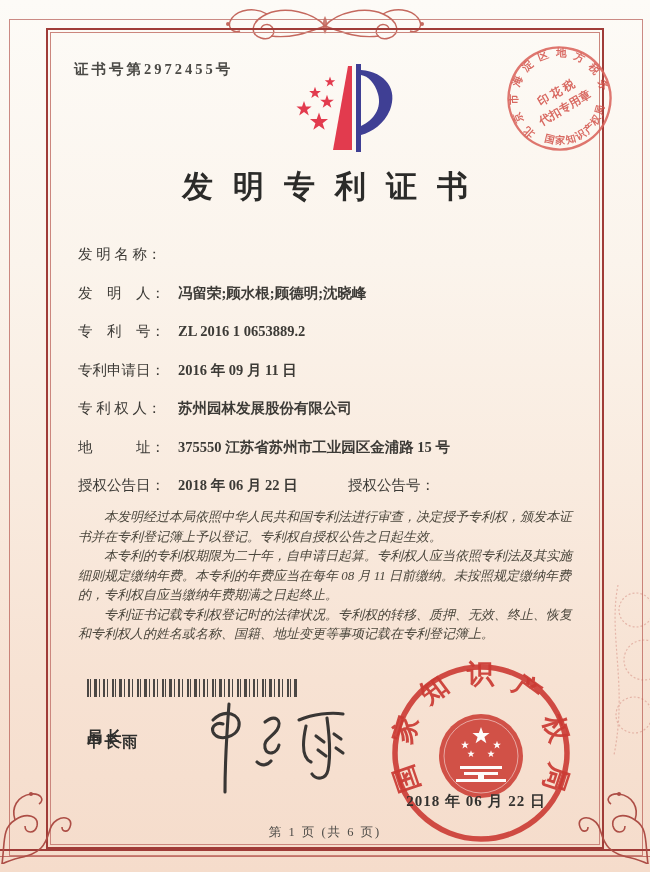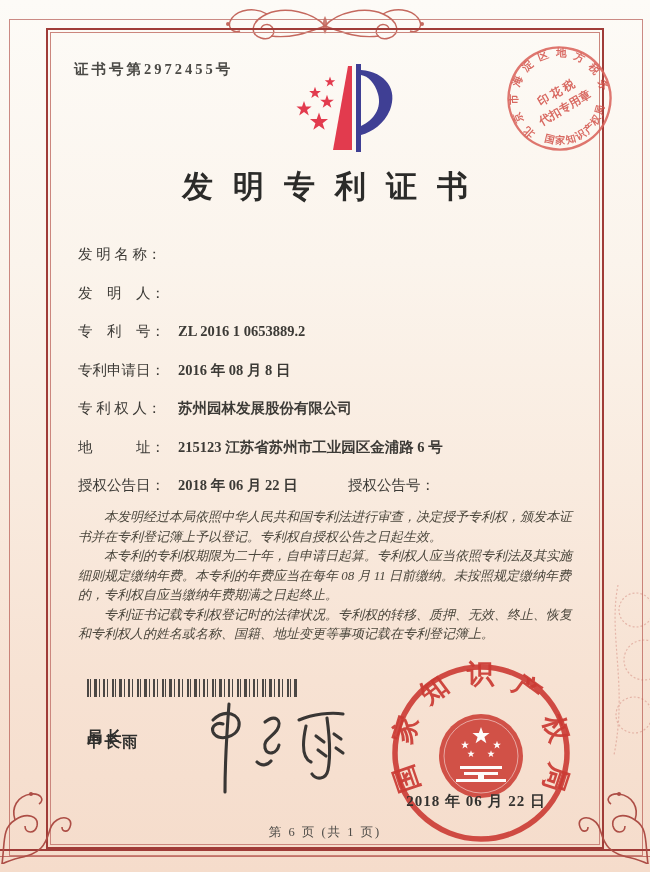--- a/index.html
+++ b/index.html
@@ -137,36 +137,37 @@
   </svg>
 
   <div class="title">发明专利证书</div>
 
   <div class="fields">
     <div class="row">
       <span class="f-label">发 明 名 称：</span>
     </div>
     <div class="row">
       <span class="f-label">发　明　人：</span>
+      <span class="f-value">冯留荣;顾水根;顾德明;沈晓峰</span>
     </div>
     <div class="row">
       <span class="f-label">专　利　号：</span>
       <span class="f-value">ZL 2016 1 0653889.2</span>
     </div>
     <div class="row">
       <span class="f-label">专利申请日：</span>
-      <span class="f-value">2016 年 08 月 8 日</span>
+      <span class="f-value">2016 年 09 月 11 日</span>
     </div>
     <div class="row">
       <span class="f-label">专 利 权 人：</span>
       <span class="f-value">苏州园林发展股份有限公司</span>
     </div>
     <div class="row">
       <span class="f-label">地　　　址：</span>
-      <span class="f-value">215123 江苏省苏州市工业园区金浦路 6 号</span>
+      <span class="f-value">375550 江苏省苏州市工业园区金浦路 15 号</span>
     </div>
     <div class="row grant">
       <span class="f-label">授权公告日：</span>
       <span class="f-value">2018 年 06 月 22 日</span>
       <span class="f-label">授权公告号：</span>
     </div>
   </div>
 
   <div class="paras">
     <p>本发明经过本局依照中华人民共和国专利法进行审查，决定授予专利权，颁发本证书并在专利登记簿上予以登记。专利权自授权公告之日起生效。</p>
@@ -212,15 +213,15 @@
         <use href="#star" transform="translate(10,-2) scale(0.38)"></use>
         <rect x="-21" y="10" width="42" height="3"></rect>
         <rect x="-17" y="16" width="34" height="3"></rect>
         <rect x="-25" y="23" width="50" height="3"></rect>
         <rect x="-3" y="16" width="6" height="10"></rect>
       </g>
     </g>
   </svg>
   <div class="seal-date">2018 年 06 月 22 日</div>
 
-  <div class="footer">第 6 页 (共 1 页)</div>
+  <div class="footer">第 1 页 (共 6 页)</div>
 
 </div>
 
 </body></html>

